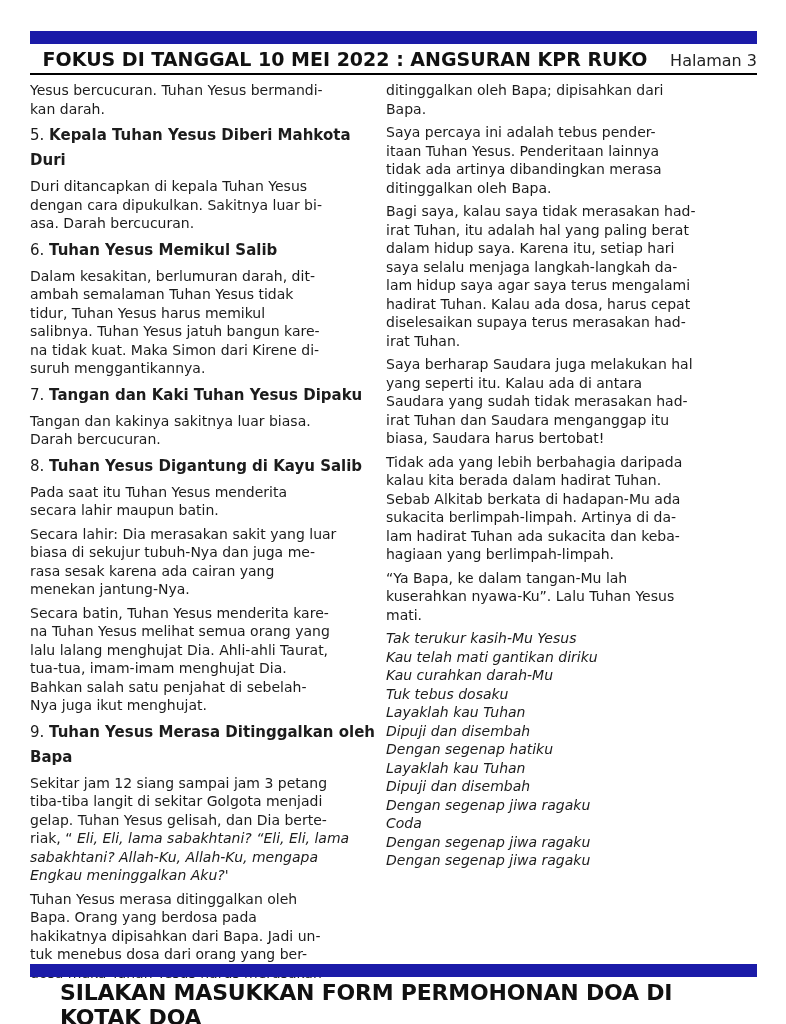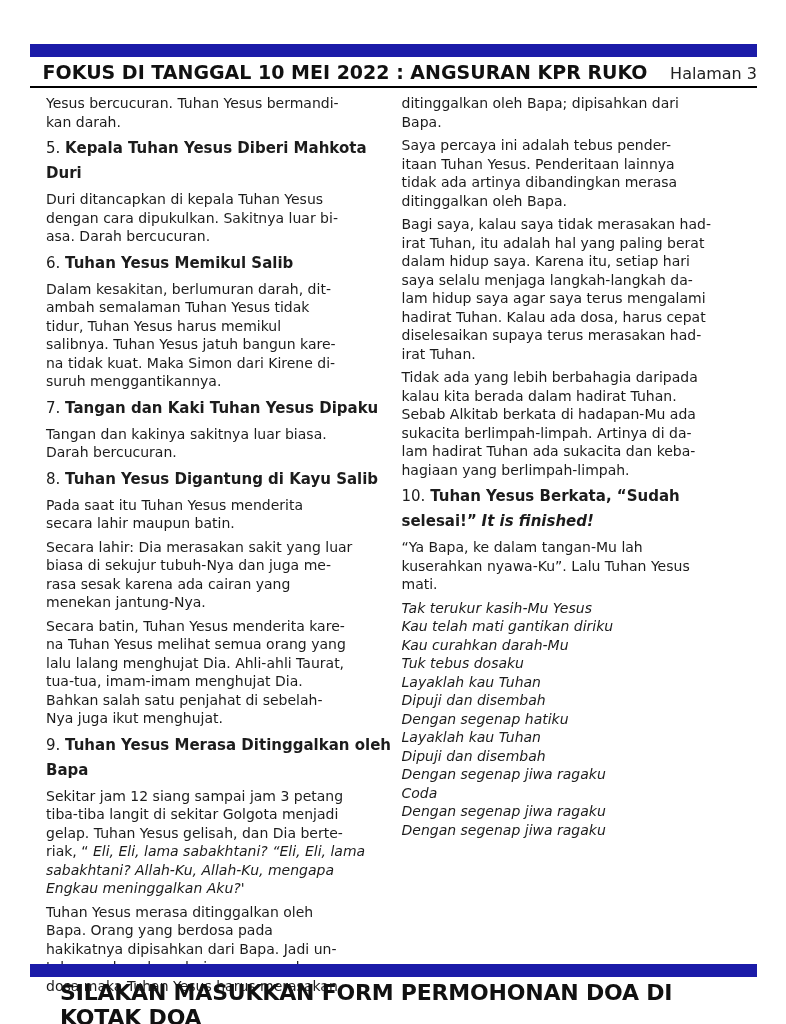--- a/index.html
+++ b/index.html
@@ -1,26 +1,26 @@
 <!DOCTYPE html>
 <html><head>
 <meta charset="utf-8">
 <style>
   html,body { margin:0; padding:0; background:#ffffff; }
   .page {
     position:relative; width:786px; height:1024px; background:#ffffff;
     font-family:"DejaVu Sans", sans-serif; color:#1c1c1c; overflow:hidden;
   }
-  .content { position:absolute; left:30px; top:44px; width:727px; }
+  .content { position:absolute; left:30px; top:31px; width:727px; }
   .bar { height:13px; width:100%; }
   .header-row { display:flex; align-items:baseline; padding:4px 0 3px 0; }
   .header-title { flex:1; text-align:center; font-weight:bold; font-size:19px; color:#111; }
   .page-num { font-size:16px; color:#222; margin-left:10px; white-space:nowrap; }
   .rule { border-top:2.5px solid #000; }
-  .cols { display:flex; gap:0; padding-top:6px;margin-left:16px; }
+  .cols { display:flex; gap:0; padding-top:6px; }
   .col { width:356px; font-size:14px; line-height:18.5px; }
   p.body-p { margin:0 0 5px 0; white-space:pre-line; }
   p.heading { margin:1px 0 4px 0; font-size:15px; line-height:25px; }
   .hnum { font-weight:normal; }
   .htitle { font-weight:bold; }
   .hital { font-weight:bold; font-style:italic; }
   em.q { font-style:italic; }
   p.label-p { margin:2px 0 1px 0; }
   p.lyrics { margin:0; white-space:pre-line; font-style:italic; line-height:18.5px; }
   .footer { position:absolute; left:30px; top:964px; width:727px; }
@@ -96,27 +96,31 @@
 tidak ada artinya dibandingkan merasa
 ditinggalkan oleh Bapa.</p>
         <p class="body-p">Bagi saya, kalau saya tidak merasakan had-
 irat Tuhan, itu adalah hal yang paling berat
 dalam hidup saya. Karena itu, setiap hari
 saya selalu menjaga langkah-langkah da-
 lam hidup saya agar saya terus mengalami
 hadirat Tuhan. Kalau ada dosa, harus cepat
 diselesaikan supaya terus merasakan had-
 irat Tuhan.</p>
+        <p class="body-p">Saya berharap Saudara juga melakukan hal
+yang seperti itu. Kalau ada di antara
+Saudara yang sudah tidak merasakan had-
+irat Tuhan dan Saudara menganggap itu
+biasa, Saudara harus bertobat!</p>
         <p class="body-p">Tidak ada yang lebih berbahagia daripada
 kalau kita berada dalam hadirat Tuhan.
 Sebab Alkitab berkata di hadapan-Mu ada
 sukacita berlimpah-limpah. Artinya di da-
 lam hadirat Tuhan ada sukacita dan keba-
 hagiaan yang berlimpah-limpah.</p>
-        <p class="heading"><span class="hnum">10.</span> <span class="htitle">Tuhan Yesus Berkata, “Sudah selesai!”</span> <span class="hital">It is finished!</span></p>
         <p class="body-p">“Ya Bapa, ke dalam tangan-Mu lah
 kuserahkan nyawa-Ku”. Lalu Tuhan Yesus
 mati.</p>
         <p class="lyrics">Tak terukur kasih-Mu Yesus
 Kau telah mati gantikan diriku
 Kau curahkan darah-Mu
 Tuk tebus dosaku
 Layaklah kau Tuhan
 Dipuji dan disembah
 Dengan segenap hatiku

